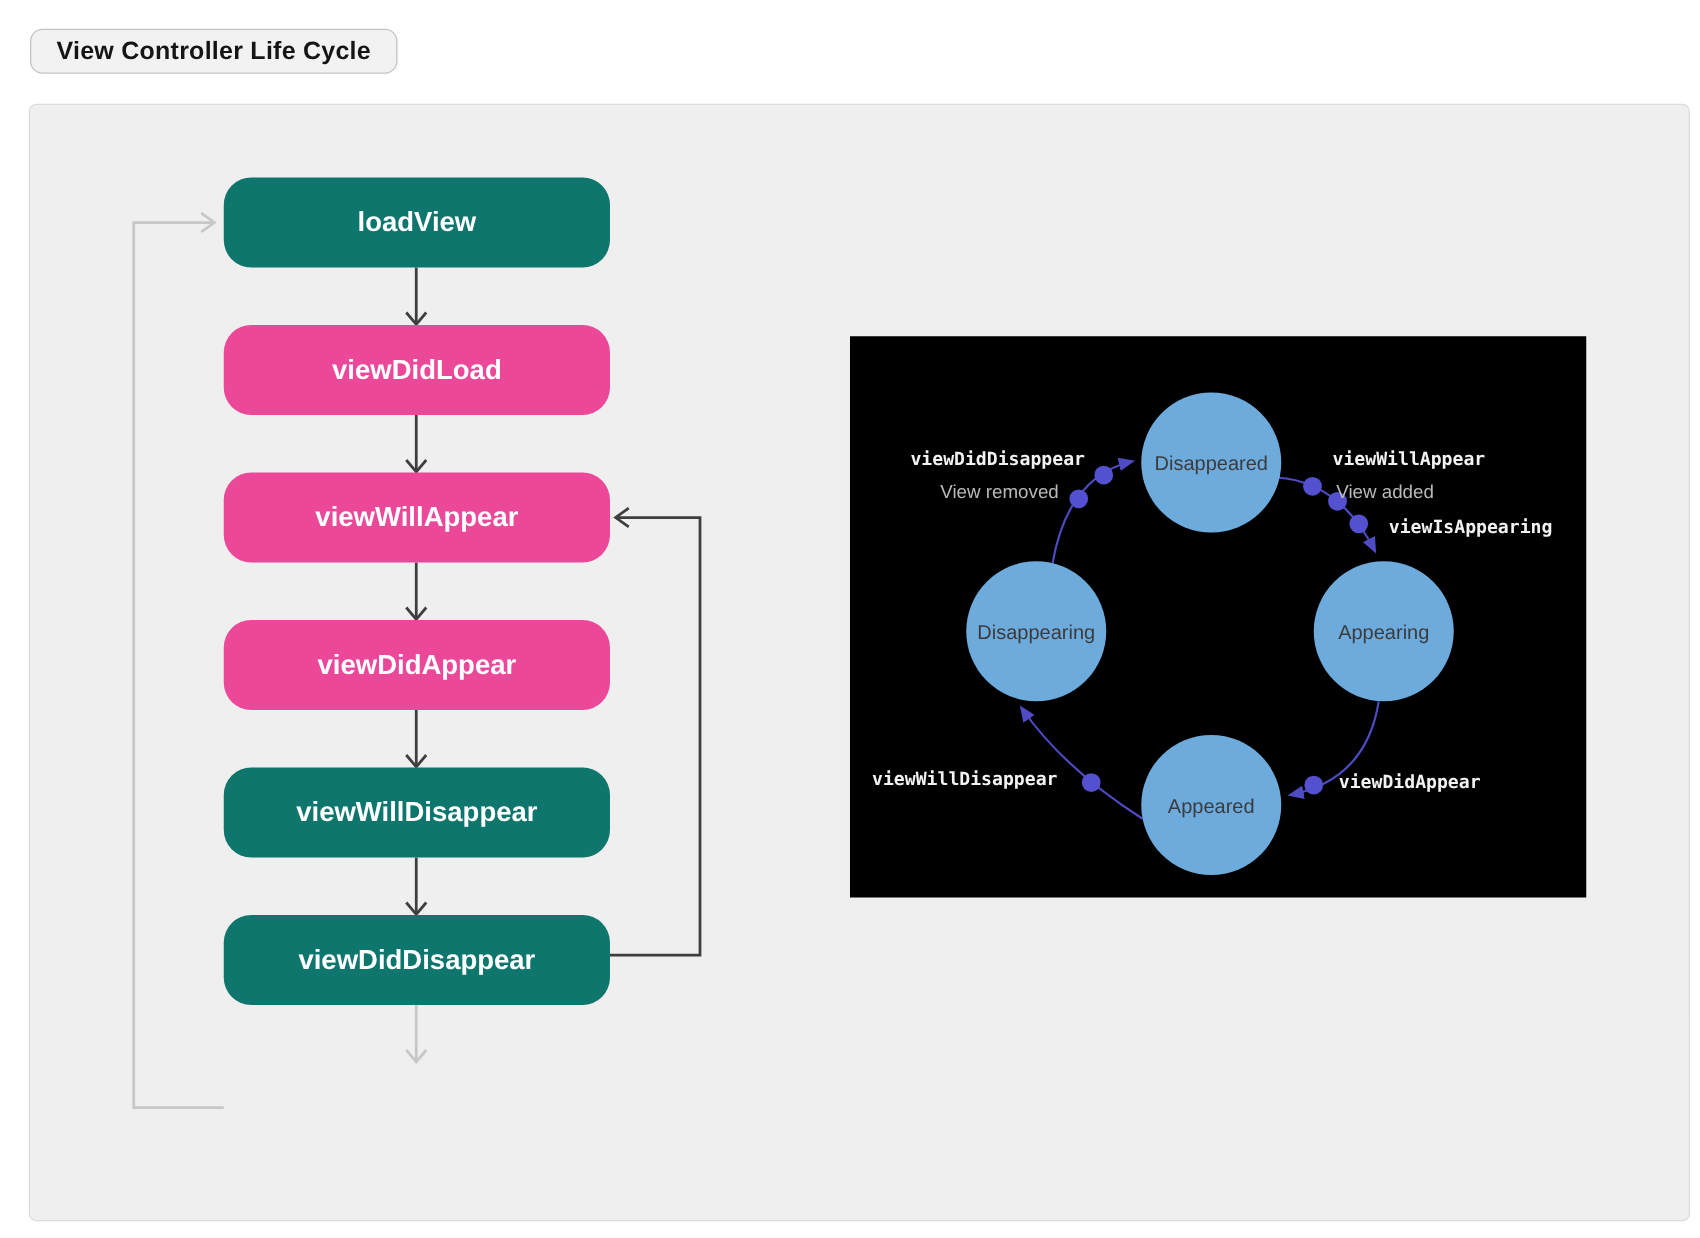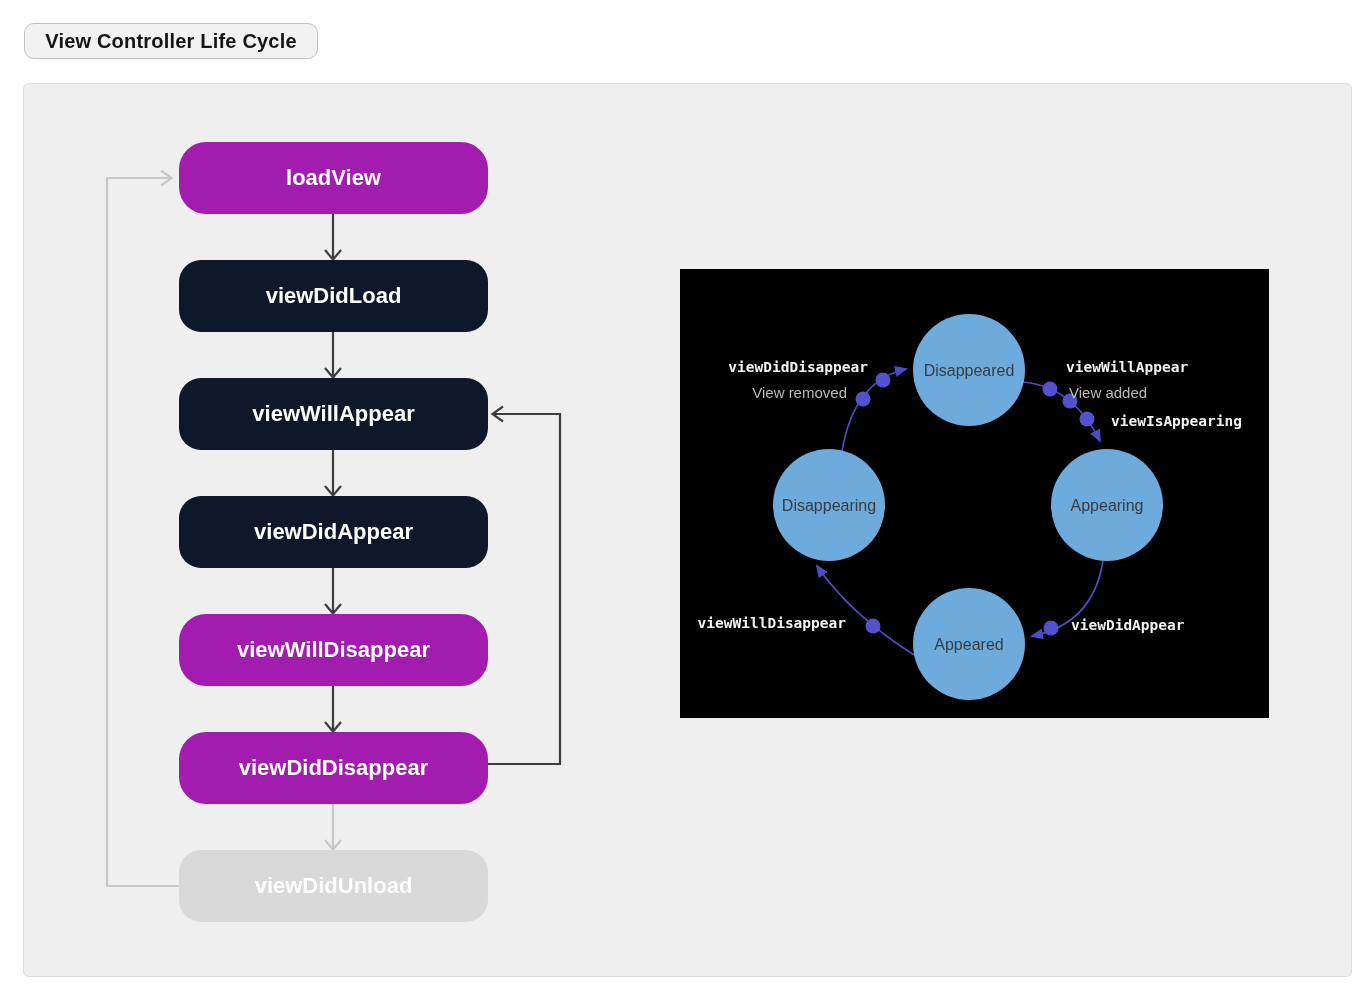--- a/index.html
+++ b/index.html
@@ -17,22 +17,22 @@
     background:#efefef;border:1px solid #dcdcdc;border-radius:6px;
   }
 
   .flow-svg{position:absolute;left:0;top:0;width:1329px;height:894px;pointer-events:none;}
 
   .node{
     position:absolute;left:155px;width:309px;height:72px;border-radius:22px;
     display:flex;align-items:center;justify-content:center;
     font-size:22px;font-weight:700;color:#ffffff;
   }
-  .node.black{background:#a21caf;border-radius:27px;}
-  .node.blue{background:#0f172a;}
+  .node.black{background:#0f766e;}
+  .node.blue{background:#ec4899;}
   .node.gray{background:#d9d9d9;color:#ffffff;}
 
   .state-panel{
     position:absolute;left:656px;top:185px;width:589px;height:449px;background:#000000;
   }
   .mono-label{font-family:"DejaVu Sans Mono",monospace;font-weight:700;font-size:14.5px;fill:#f2f2f2;}
   .note-label{font-family:"Liberation Sans",sans-serif;font-size:15px;fill:#b9b9bb;}
   .circle-label{font-family:"Liberation Sans",sans-serif;font-size:16px;fill:#3b3b3d;}
 </style>
 </head>
@@ -72,21 +72,20 @@
         <polyline points="137,86.5 147.5,94 137,101.5"></polyline>
       </g>
     </svg>
 
     <div class="node black" style="top:58px">loadView</div>
     <div class="node blue" style="top:176px">viewDidLoad</div>
     <div class="node blue" style="top:294px">viewWillAppear</div>
     <div class="node blue" style="top:412px">viewDidAppear</div>
     <div class="node black" style="top:530px">viewWillDisappear</div>
     <div class="node black" style="top:648px">viewDidDisappear</div>
-    <div class="node gray" style="top:766px">viewDidUnload</div>
 
     <div class="state-panel">
       <svg width="589" height="449" viewBox="0 0 589 449">
         <defs>
           <marker id="purpleArrow" markerUnits="userSpaceOnUse" markerWidth="13" markerHeight="11" refX="11" refY="5.5" orient="auto">
             <path d="M0,0 L13,5.5 L0,11 z" fill="#4e4bc4"></path>
           </marker>
         </defs>
 
         <g stroke="#4e4bc4" stroke-width="1.7" fill="none">

